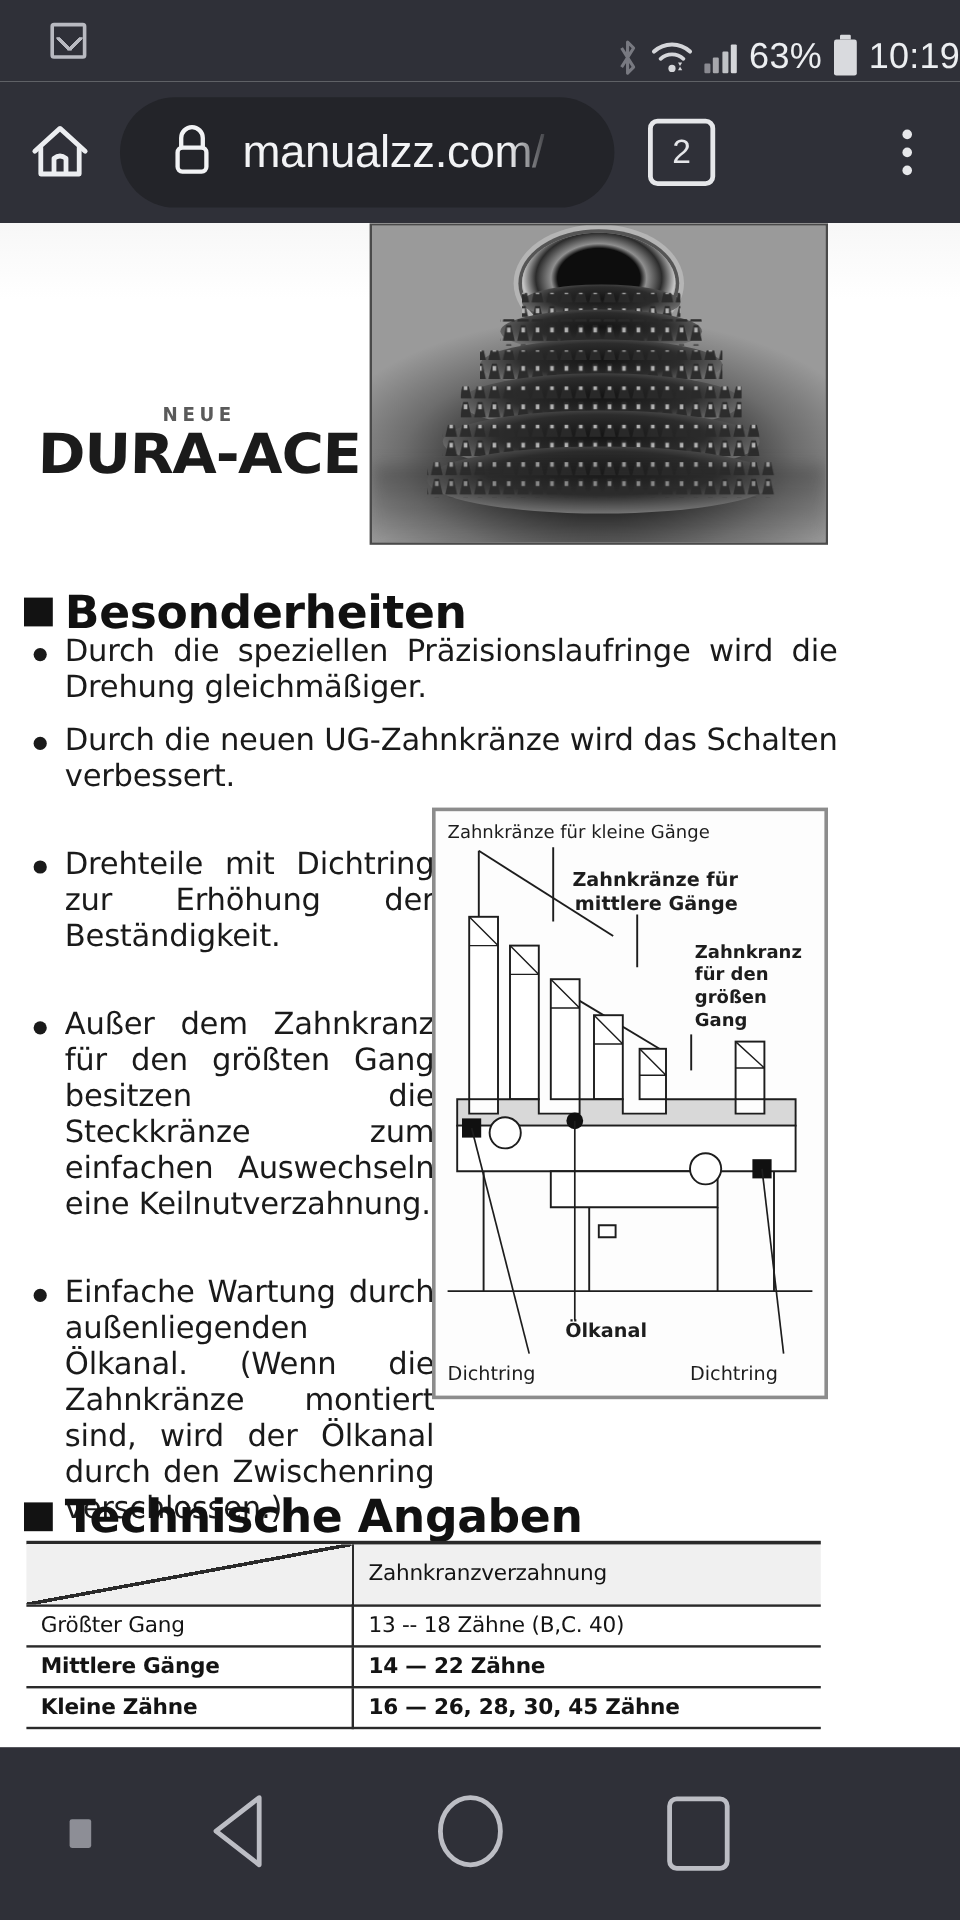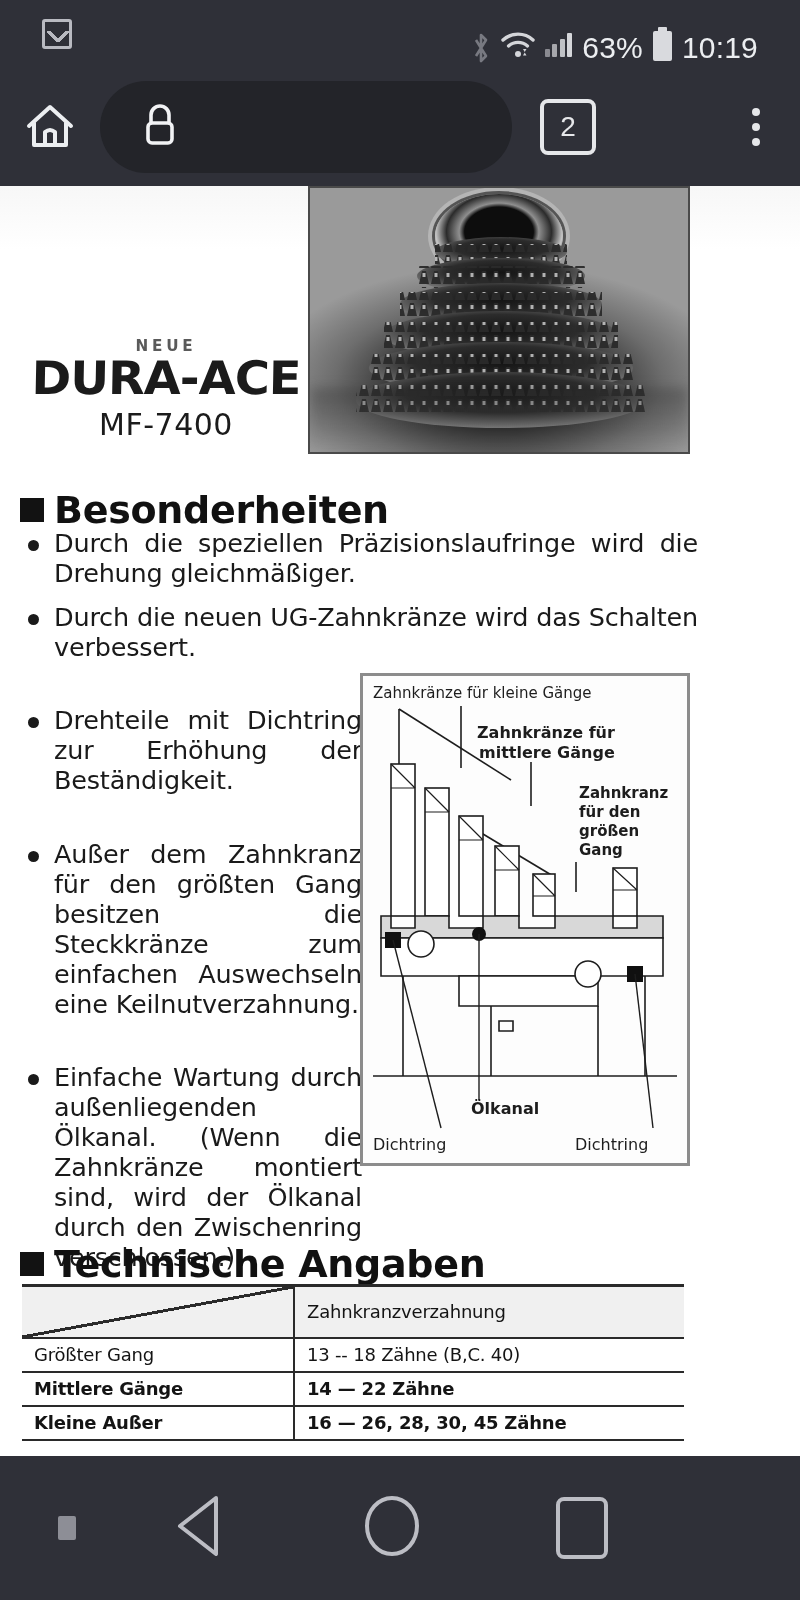--- a/index.html
+++ b/index.html
@@ -24,22 +24,22 @@
   }
   .photo-icon::after{
     content:""; position:absolute; left:2px; bottom:4px; width:22px; height:11px;
     background:
       linear-gradient(45deg, transparent 45%, #b9bac1 45%, #b9bac1 62%, transparent 62%),
       linear-gradient(-45deg, transparent 45%, #b9bac1 45%, #b9bac1 62%, transparent 62%);
     background-size:13px 13px; background-repeat:no-repeat;
     background-position:0 0, 9px 0;
   }
   #status-right {
-    margin-left:auto; padding-right:42px;
-    display:flex; gap:10px;margin-top:28px;
+    margin-left:auto; 
+    display:flex; align-items:center; gap:10px;margin-top:28px;
   }
   .bt-icon { width:20px; height:34px; position:relative; opacity:.62; }
   .bt-icon svg { display:block; }
   .wifi-icon { width:34px; height:28px; position:relative; }
   .sig-icon { display:flex; align-items:flex-end; gap:2.5px; height:26px; }
   .sig-icon i { width:5px; background:#d5d6da; display:block; border-radius:1px; }
   .sig-icon i:nth-child(1){ height:8px; opacity:.55;}
   .sig-icon i:nth-child(2){ height:13px; opacity:.72;}
   .sig-icon i:nth-child(3){ height:18px; opacity:.88;}
   .sig-icon i:nth-child(4){ height:24px;}
@@ -236,20 +236,21 @@
     </svg>
   </div>
 
   <div id="url-pill">
     <span id="lock-icon">
       <svg width="40" height="52" viewBox="0 0 40 52">
         <path d="M11 24 L11 16 A9 9 0 0 1 29 16 L29 24" fill="none" stroke="#f2f3f5" stroke-width="3.6" stroke-linecap="round"></path>
         <rect x="8" y="24" width="24" height="20" rx="4" fill="none" stroke="#f2f3f5" stroke-width="3.6"></rect>
       </svg>
     </span>
+    <span id="url-text">manualzz.com/</span>
   </div>
 
   <div id="tab-count">
     <span>2</span>
   </div>
 
   <div id="menu-button">
     <span></span>
       <span></span>
       <span></span>
@@ -291,21 +292,20 @@
           <ellipse cx="191" cy="212" rx="145" ry="28" fill="url(#cgrad)"></ellipse>
           <rect x="46" y="197" width="290" height="30" fill="url(#tooth)" opacity="0.9"></rect>
         </g>
       </svg>
       <div class="shadow"></div>
     </div>
 
     <div id="logo-block">
       <div id="logo-neue">NEUE</div>
       <div id="logo-duraace">DURA-ACE</div>
-      <div id="logo-model">MF-7400</div>
     </div>
   </div>
 
   <div id="features-head" class="section-head">
     <span class="sq"></span>
     <span>Besonderheiten</span>
   </div>
 
   <div id="features-list">
     <div class="feat justify">Durch die speziellen Präzisionslaufringe wird die Drehung gleichmäßiger.</div>
@@ -406,21 +406,21 @@
     </tr>
     <tr>
       <td class="c1">Größter Gang</td>
       <td>13 -- 18 Zähne (B,C. 40)</td>
     </tr>
     <tr>
       <td class="c1 bold">Mittlere Gänge</td>
       <td class="bold">14 — 22 Zähne</td>
     </tr>
     <tr>
-      <td class="c1 bold">Kleine Außer</td>
+      <td class="c1 bold">Kleine Zähne</td>
       <td class="bold">16 — 26, 28, 30, 45 Zähne</td>
     </tr>
   </tbody>
       </table>
 
  </div>
 </div>
 
 <div id="nav-bar">
   <div id="nav-dot"></div>

